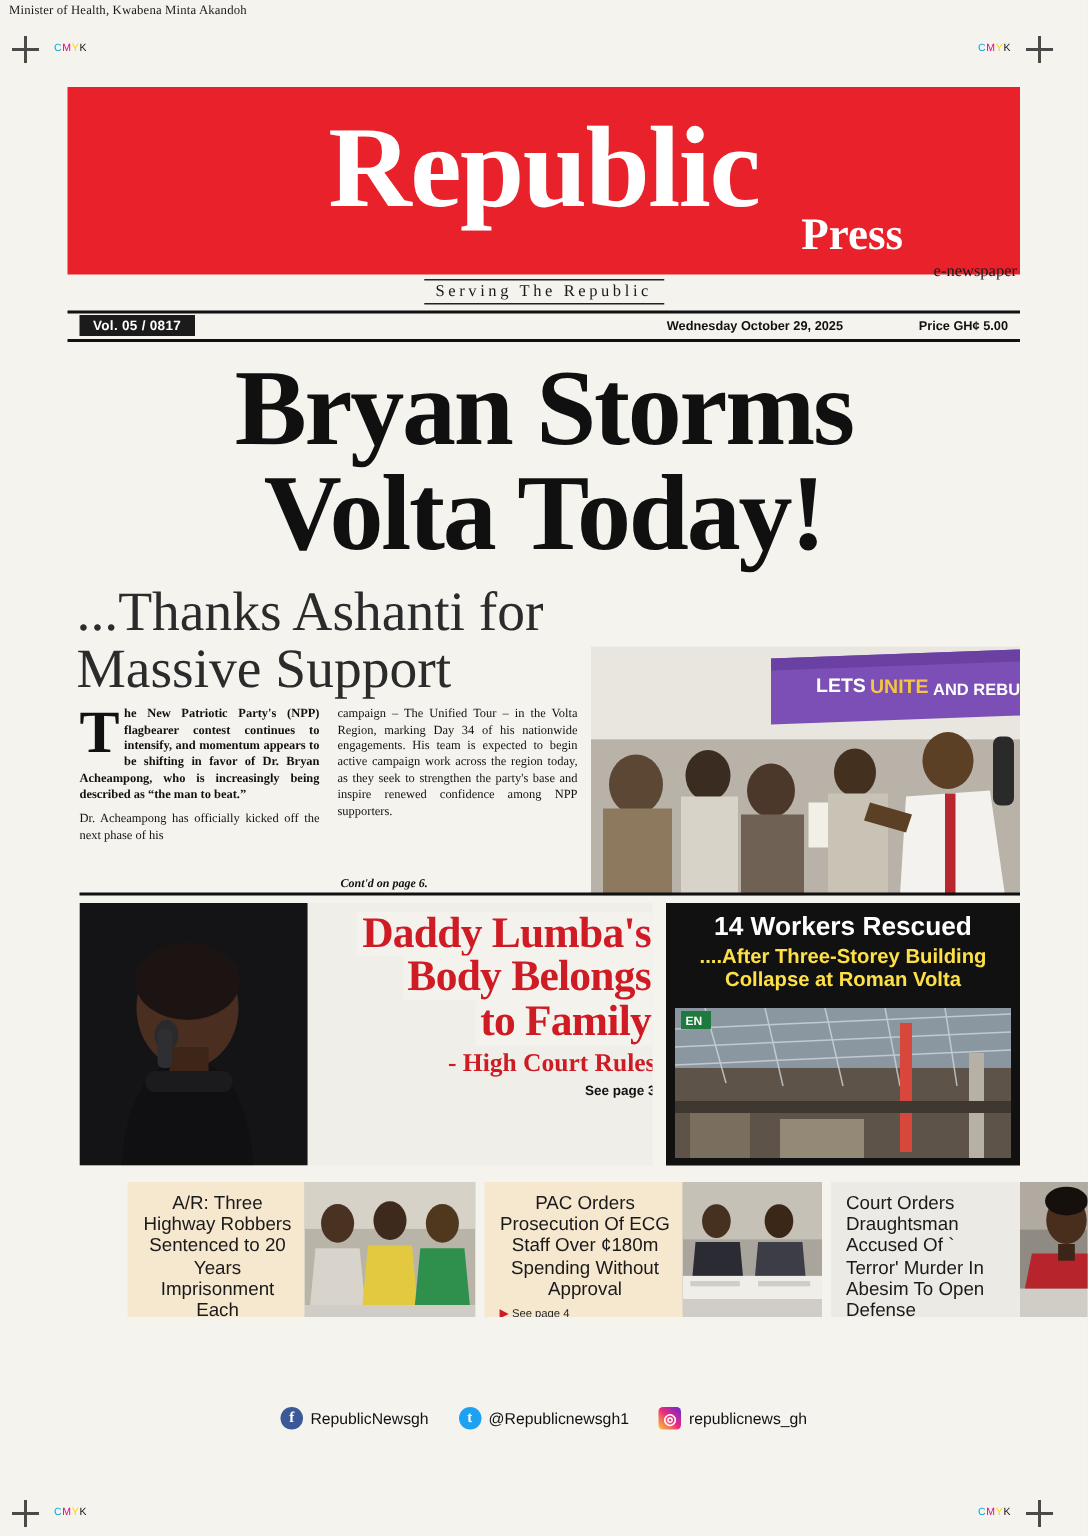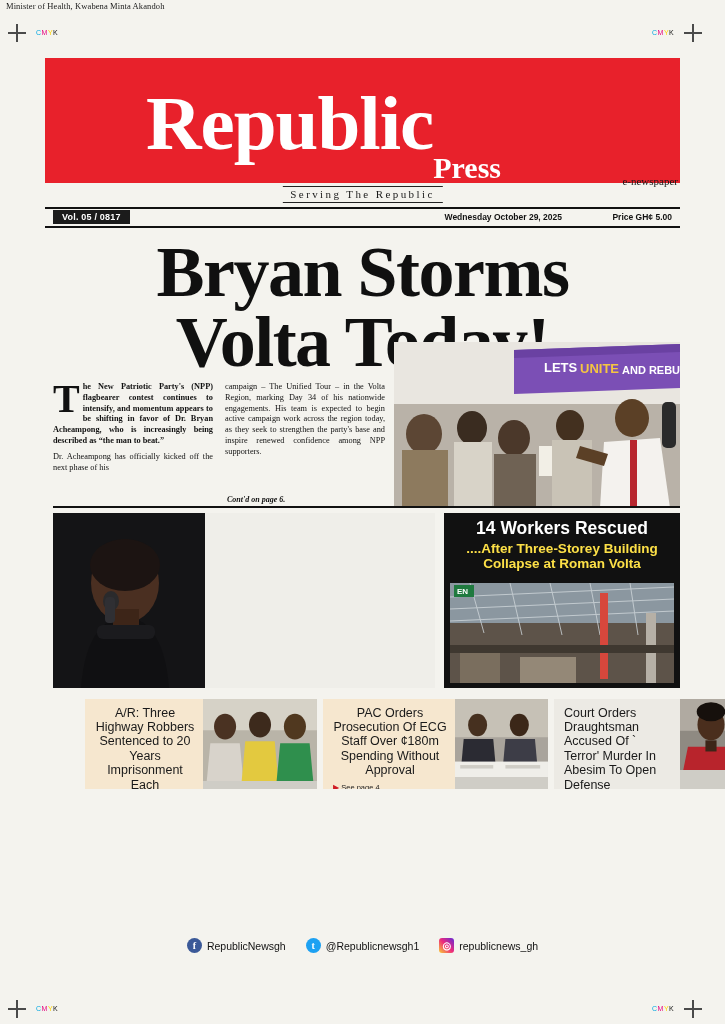--- a/index.html
+++ b/index.html
@@ -62,21 +62,21 @@
     height: 900px;
   }
 
   
   .masthead {
     position: relative;
     width: 635px;
     height: 125px;
     background: #e8212b;
     display: flex;
-    flex-direction: row;
+    flex-direction: column;
     align-items: center;
     justify-content: center;
   }
   .masthead-title {
     color: #fff;
     font-family: "Liberation Serif", serif;
     font-weight: bold;
     font-size: 77px;
     line-height: .95;
     letter-spacing: -1px;
@@ -444,20 +444,24 @@
       <div class="vol">Vol. 05  / 0817</div>
       <div class="dateline">Wednesday October 29, 2025</div>
       <div class="price">Price GH¢ 5.00</div>
     </div>
 
     <div class="headline">
       <div>Bryan Storms</div>
       <div>Volta Today!</div>
     </div>
 
+    <div class="kicker">
+      <div>...Thanks Ashanti for</div>
+      <div>Massive Support</div>
+    </div>
 
     <div class="lead">
 
       <div class="lead-photo">
         <svg class="ph" viewBox="0 0 286 166" preserveAspectRatio="none">
           <rect x="0" y="0" width="286" height="166" fill="#cfc9c0"></rect>
           <rect x="0" y="0" width="286" height="62" fill="#e9e6e0"></rect>
           <rect x="0" y="62" width="286" height="104" fill="#b9b2a8"></rect>
 
           <polygon points="120,8 286,2 286,46 120,52" fill="#7b4fb5"></polygon>
@@ -504,20 +508,27 @@
           <svg class="ph" viewBox="0 0 152 175" preserveAspectRatio="none">
             <rect width="152" height="175" fill="#141416"></rect>
             <ellipse cx="72" cy="70" rx="34" ry="40" fill="#4a2f21"></ellipse>
             <ellipse cx="72" cy="52" rx="35" ry="26" fill="#1c1412"></ellipse>
             <path d="M28 175 C32 122 52 104 72 104 C92 104 112 122 116 175 Z" fill="#101012"></path>
             <rect x="60" y="96" width="26" height="18" fill="#3d2518"></rect>
             <rect x="44" y="112" width="58" height="14" rx="6" fill="#1b1b1e"></rect>
             <ellipse cx="58" cy="88" rx="8" ry="10" fill="#2a2a2c"></ellipse>
             <rect x="52" y="84" width="10" height="26" rx="4" fill="#2f2f33"></rect>
           </svg>
+        </div>
+        <div class="lumba-text">
+          <div><span class="lumba-line">Daddy Lumba's</span></div>
+          <div><span class="lumba-line">Body Belongs</span></div>
+          <div><span class="lumba-line">to Family</span></div>
+          <div class="lumba-rule">- High Court Rules</div>
+          <div class="see-page">See page 3</div>
         </div>
       </div>
 
       <div class="rescue">
         <div class="rescue-head">14 Workers Rescued</div>
         <div class="rescue-sub">
           <div>....After Three-Storey Building</div>
           <div>Collapse at Roman Volta</div>
         </div>
         <div class="rescue-photo">

